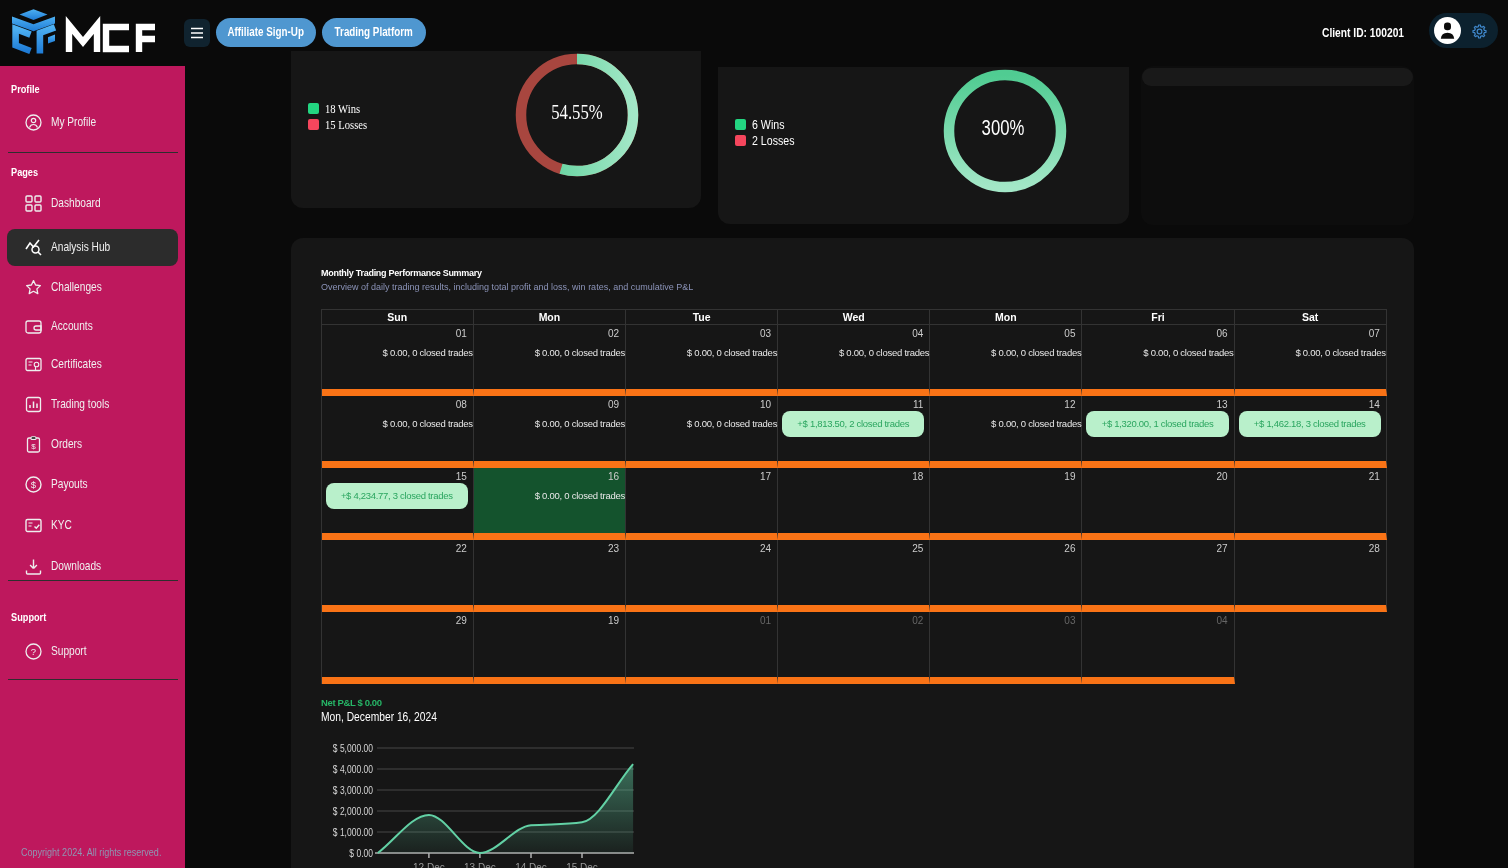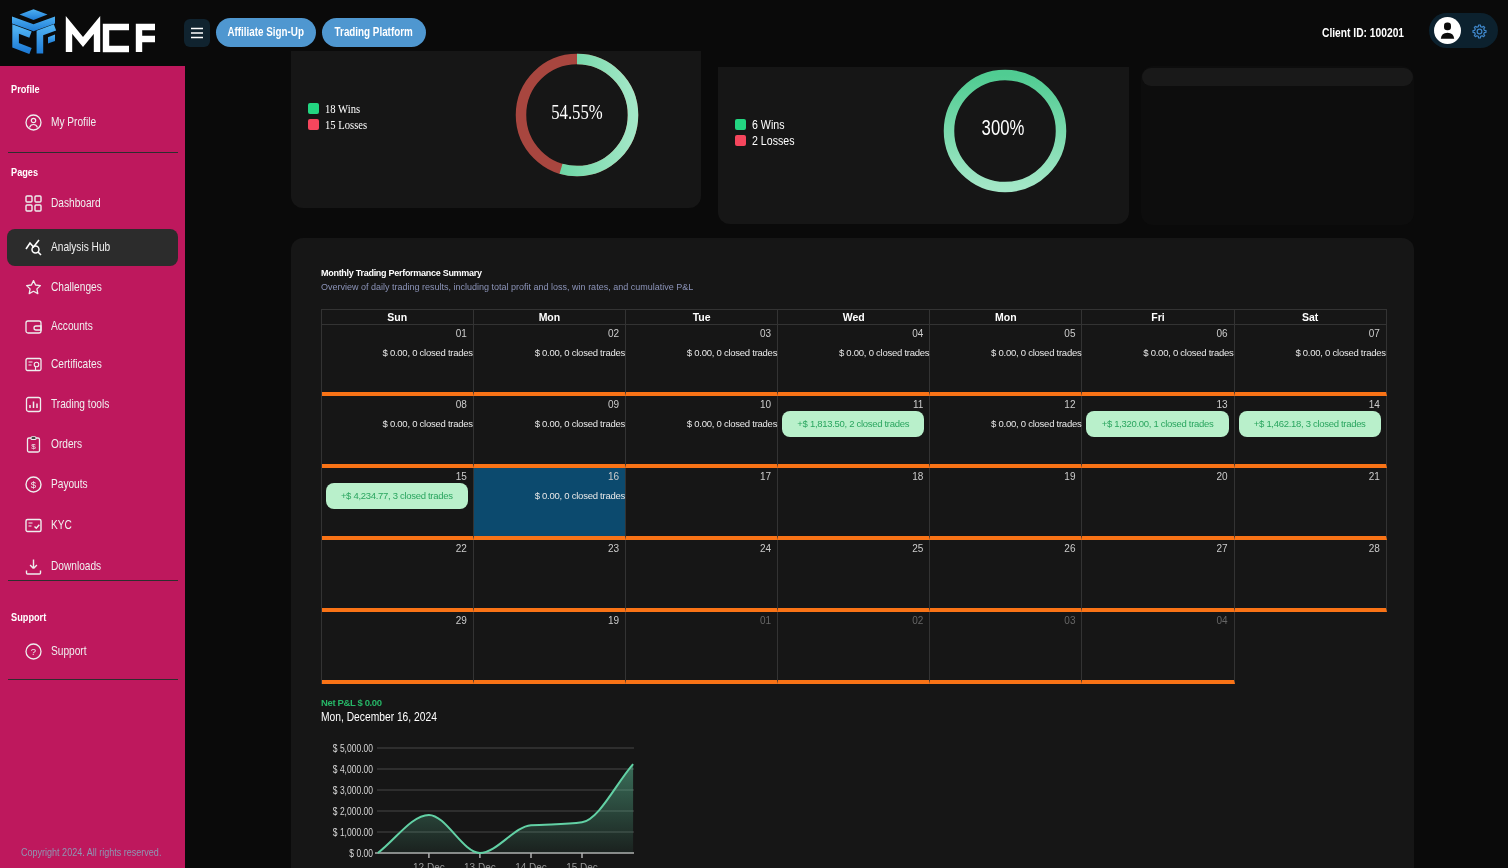--- a/index.html
+++ b/index.html
@@ -37,27 +37,27 @@
 .donuttxt { position:absolute; width:160px; text-align:center; color:#fff; font-size:22px; transform:scaleX(0.76); }
 
 #calcard { left:291px; top:238px; width:1123px; height:702px; border-radius:12px; }
 #caltitle { position:absolute; left:30px; top:30px; font-size:9px; letter-spacing:-0.28px; font-weight:bold; color:#fff; }
 #calsub { position:absolute; left:30px; top:44px; font-size:9px; color:#8b93b8; }
 #caltable { position:absolute; left:29.7px; top:70.5px; width:1066px;
   border-top:1px solid #333; border-left:1px solid #333; display:grid;
   grid-template-columns:repeat(7, 152.17px); }
 .ch { height:15.2px; border-right:1px solid #333; border-bottom:1px solid #333;
   text-align:center; font-size:10.5px; font-weight:bold; color:#fff; line-height:15px; }
-.cc { height:71.8px; border-right:1px solid #333; border-bottom:4px solid #f97316; position:relative; }
+.cc { height:71.8px; border-right:1px solid #333; border-bottom:7px solid #f97316; position:relative; }
 .dn { position:absolute; top:3px; right:6px; font-size:10px; color:#ccc; }
 .dn.nm { color:#666; }
 .ct { position:absolute; top:22px; left:0; width:100%; text-align:right; font-size:9.5px; letter-spacing:-0.25px; color:#e8e8e8; }
 .badge { position:absolute; top:15px; left:4px; right:5px; height:26px; border-radius:8px;
   background:#b9f0cb; color:#2aa55f; font-size:9.5px; letter-spacing:-0.3px; text-align:center; line-height:26px; }
-.today { background:#0c4a6e; }
+.today { background:#14532d; }
 #netpnl { position:absolute; left:30px; top:459px; font-size:9.5px; letter-spacing:-0.37px; font-weight:bold; color:#26b667; }
 #chartdate { position:absolute; left:30px; top:471px; font-size:13px; color:#fff; transform:scaleX(0.79); transform-origin:left center; }
 .ylab { position:absolute; width:60px; text-align:right; font-size:10.5px; color:#d6d6d6; transform:scaleX(0.81); transform-origin:right center; }
 </style>
 </head>
 <body>
 <div id="header">
   <svg id="logo" style="position:absolute;left:5px;top:6px;" width="150" height="50" viewBox="0 0 150 50">
 <defs>
         <linearGradient id="lg" x1="0" y1="0" x2="0" y2="1">

